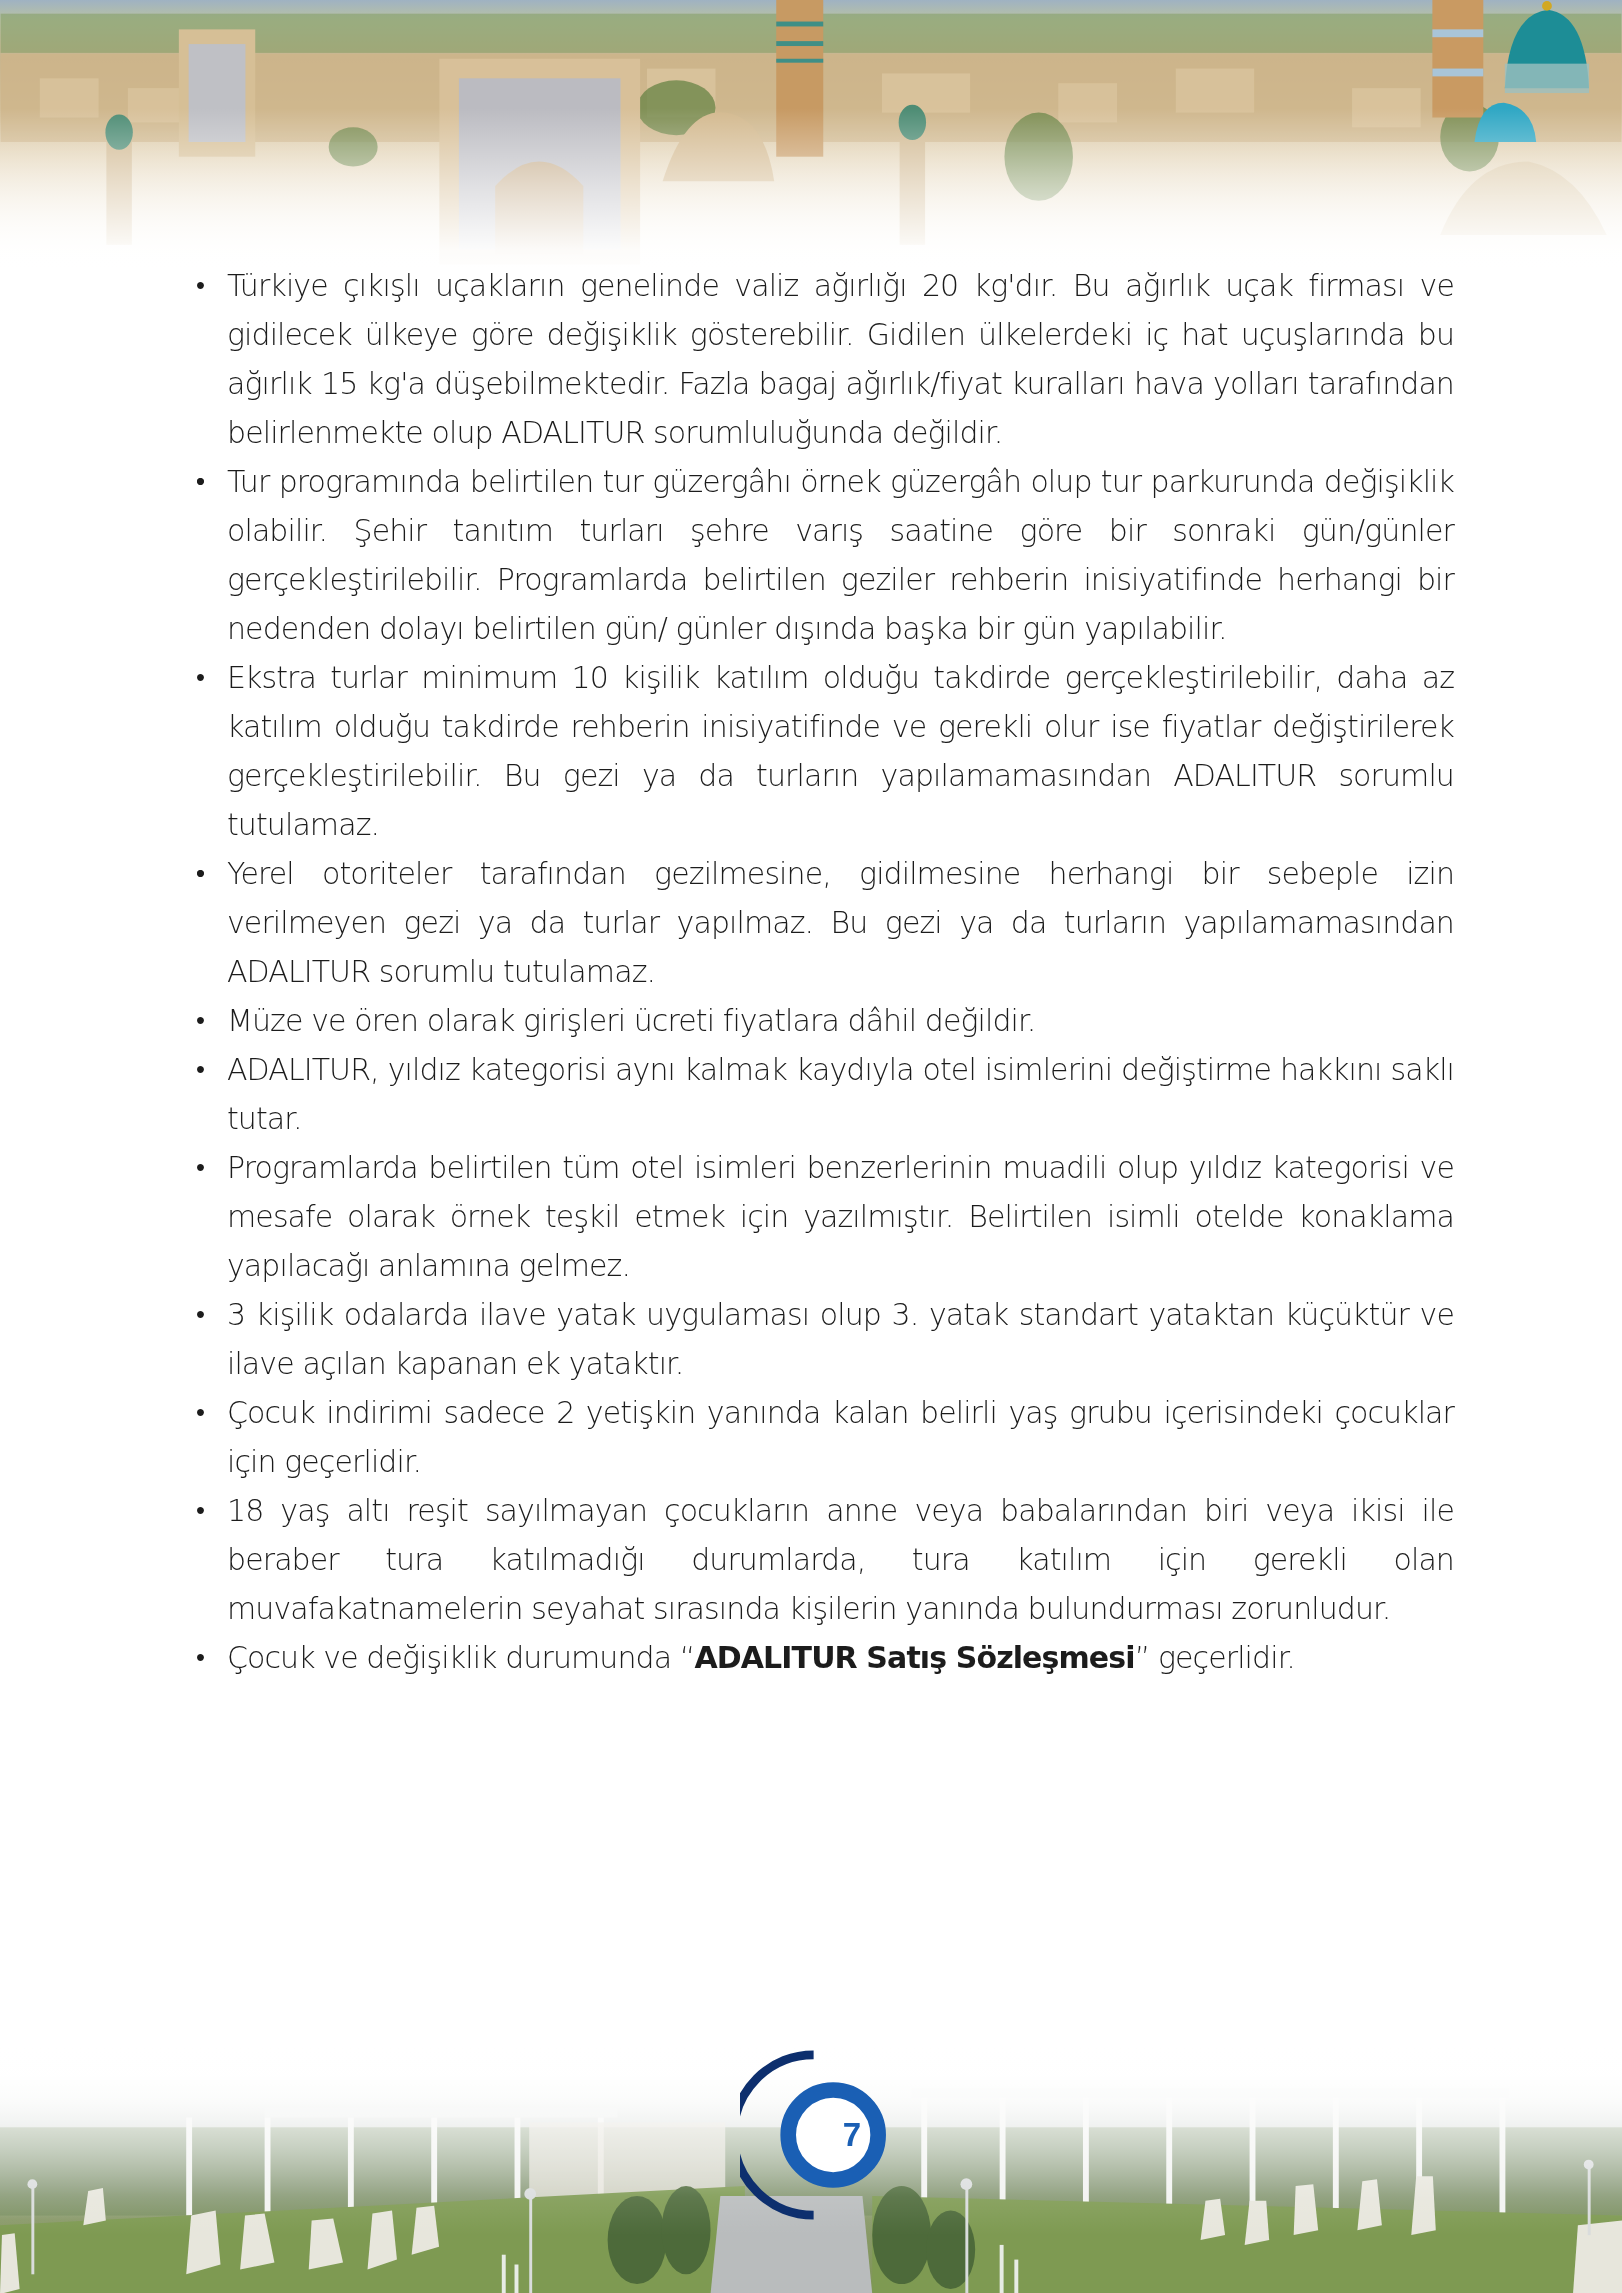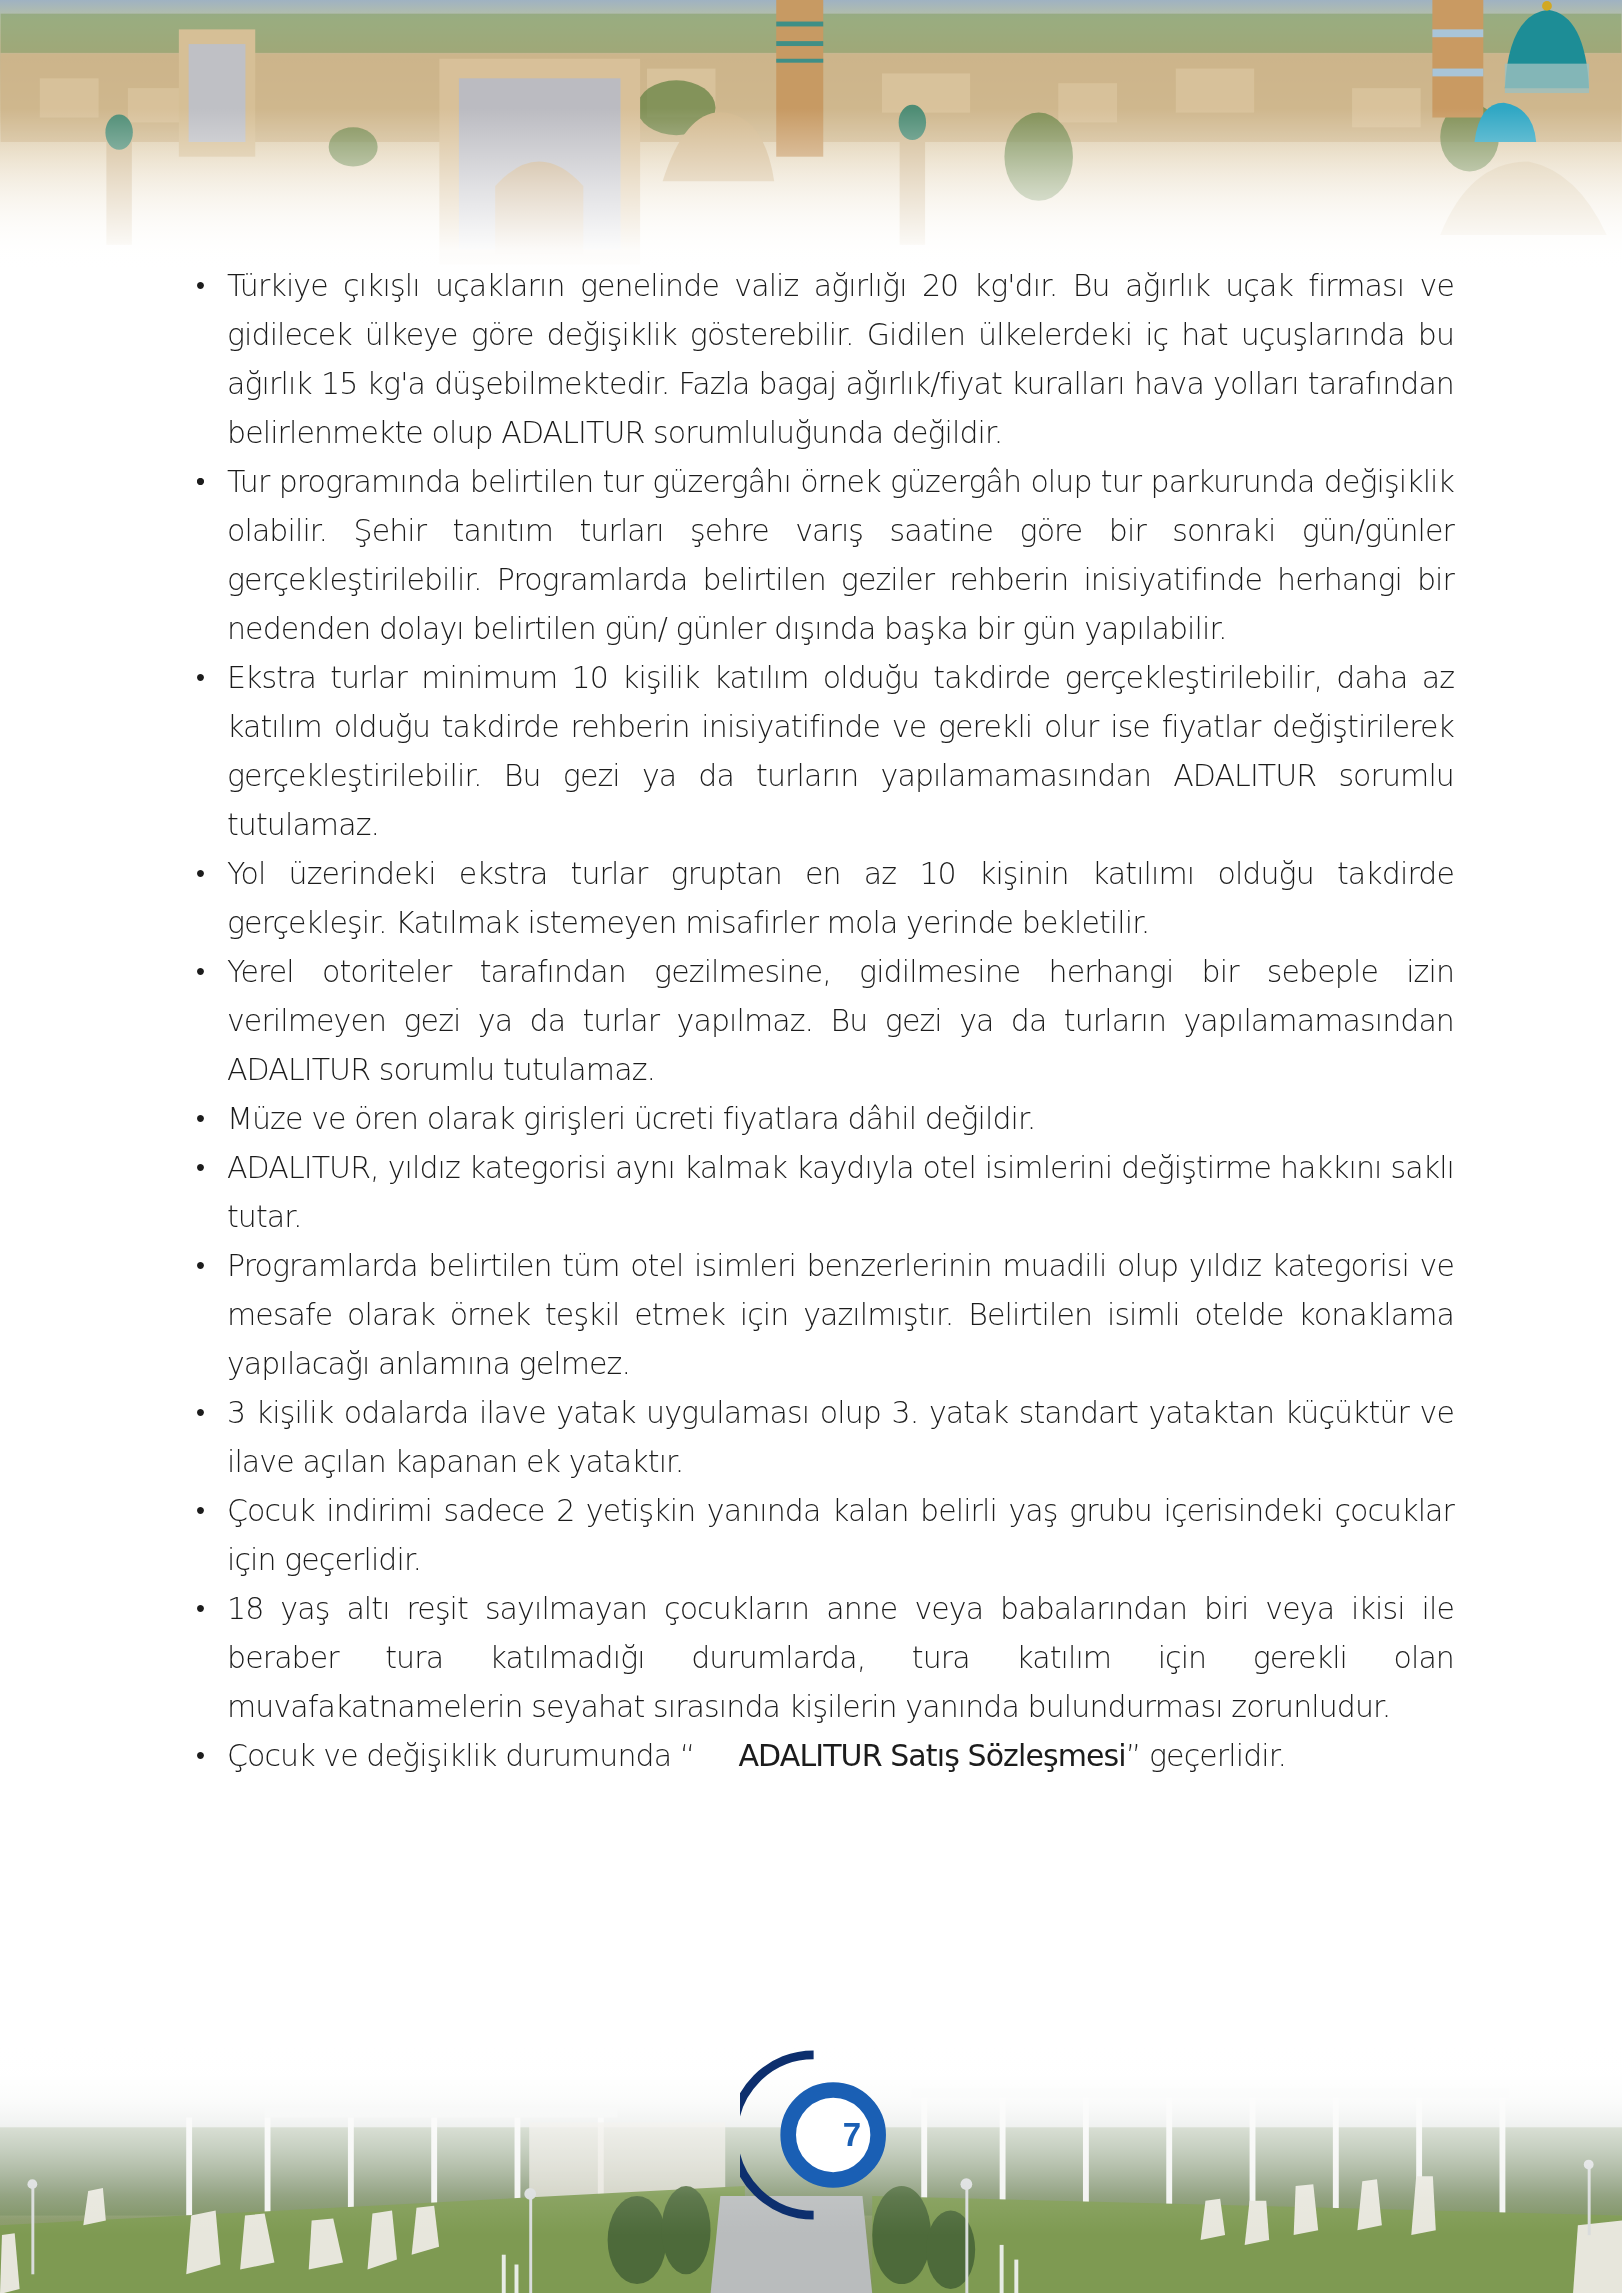--- a/index.html
+++ b/index.html
@@ -46,21 +46,21 @@
       position: relative;
       font-family: "DejaVu Sans", sans-serif;
       font-size: 30px; line-height: 49px; letter-spacing: -0.9px;
       text-align: justify; font-weight: 300;
       margin: 0;
     }
     .content li .bullet {
       position: absolute; left: -33px; top: 0; width: 11.8px; line-height: 49px; text-align: center;
       font-size: 25.5px; color: #1c1c1c;
     }
-    .content li b { font-weight: normal; margin-left: 44px; }
+    .content li b { font-weight: bold; }
   </style>
 </head>
 <body>
 
 <div class="header-photo">
   <svg width="1622" height="284" viewBox="0 0 1655 290">
 
     <rect x="0" y="14" width="1655" height="40" fill="#7f9a63" opacity="0.55"></rect>
 
     <rect x="0" y="55" width="1655" height="90" fill="#cdb48a" opacity="0.8"></rect>
@@ -113,21 +113,21 @@
   </svg>
   <div class="header-fade"></div>
 </div>
 
 <div class="content">
   <ul>
     <li><span class="bullet">•</span><span>Türkiye çıkışlı uçakların genelinde valiz ağırlığı 20 kg'dır. Bu ağırlık uçak firması ve gidilecek ülkeye göre değişiklik gösterebilir. Gidilen ülkelerdeki iç hat uçuşlarında bu ağırlık 15 kg'a düşebilmektedir. Fazla bagaj ağırlık/fiyat kuralları hava yolları tarafından belirlenmekte olup ADALITUR sorumluluğunda değildir.</span></li>
     <li><span class="bullet">•</span></li>
     <li><span class="bullet">•</span><span>Tur programında belirtilen tur güzergâhı örnek güzergâh olup tur parkurunda değişiklik olabilir. Şehir tanıtım turları şehre varış saatine göre bir sonraki gün/günler gerçekleştirilebilir. Programlarda belirtilen geziler rehberin inisiyatifinde herhangi bir nedenden dolayı belirtilen gün/ günler dışında başka bir gün yapılabilir.</span></li>
     <li><span class="bullet">•</span><span>Ekstra turlar minimum 10 kişilik katılım olduğu takdirde gerçekleştirilebilir, daha az katılım olduğu takdirde rehberin inisiyatifinde ve gerekli olur ise fiyatlar değiştirilerek gerçekleştirilebilir. Bu gezi ya da turların yapılamamasından ADALITUR sorumlu tutulamaz.</span></li>
-    <li><span class="bullet">•</span><span>Yol üzerindeki ekstra turlar gruptan en az 10 kişinin katılımı olduğu takdirde gerçekleşir. Katılmak istemeyen misafirler mola yerinde bekletilir.</span></li>
+    <li><span class="bullet">•</span></li>
     <li><span class="bullet">•</span><span>Yerel otoriteler tarafından gezilmesine, gidilmesine herhangi bir sebeple izin verilmeyen gezi ya da turlar yapılmaz. Bu gezi ya da turların yapılamamasından ADALITUR sorumlu tutulamaz.</span></li>
     <li><span class="bullet">•</span><span>Müze ve ören olarak girişleri ücreti fiyatlara dâhil değildir.</span></li>
     <li><span class="bullet">•</span><span>ADALITUR, yıldız kategorisi aynı kalmak kaydıyla otel isimlerini değiştirme hakkını saklı tutar.</span></li>
     <li><span class="bullet">•</span><span>Programlarda belirtilen tüm otel isimleri benzerlerinin muadili olup yıldız kategorisi ve mesafe olarak örnek teşkil etmek için yazılmıştır. Belirtilen isimli otelde konaklama yapılacağı anlamına gelmez.</span></li>
     <li><span class="bullet">•</span><span>3 kişilik odalarda ilave yatak uygulaması olup 3. yatak standart yataktan küçüktür ve ilave açılan kapanan ek yataktır.</span></li>
     <li><span class="bullet">•</span><span>Çocuk indirimi sadece 2 yetişkin yanında kalan belirli yaş grubu içerisindeki çocuklar için geçerlidir.</span></li>
     <li><span class="bullet">•</span><span>18 yaş altı reşit sayılmayan çocukların anne veya babalarından biri veya ikisi ile beraber tura katılmadığı durumlarda, tura katılım için gerekli olan muvafakatnamelerin seyahat sırasında kişilerin yanında bulundurması zorunludur.</span></li>
     <li><span class="bullet">•</span><span>Çocuk ve değişiklik durumunda “</span><b>ADALITUR Satış Sözleşmesi</b><span>” geçerlidir.</span></li>
   </ul>
 </div>

